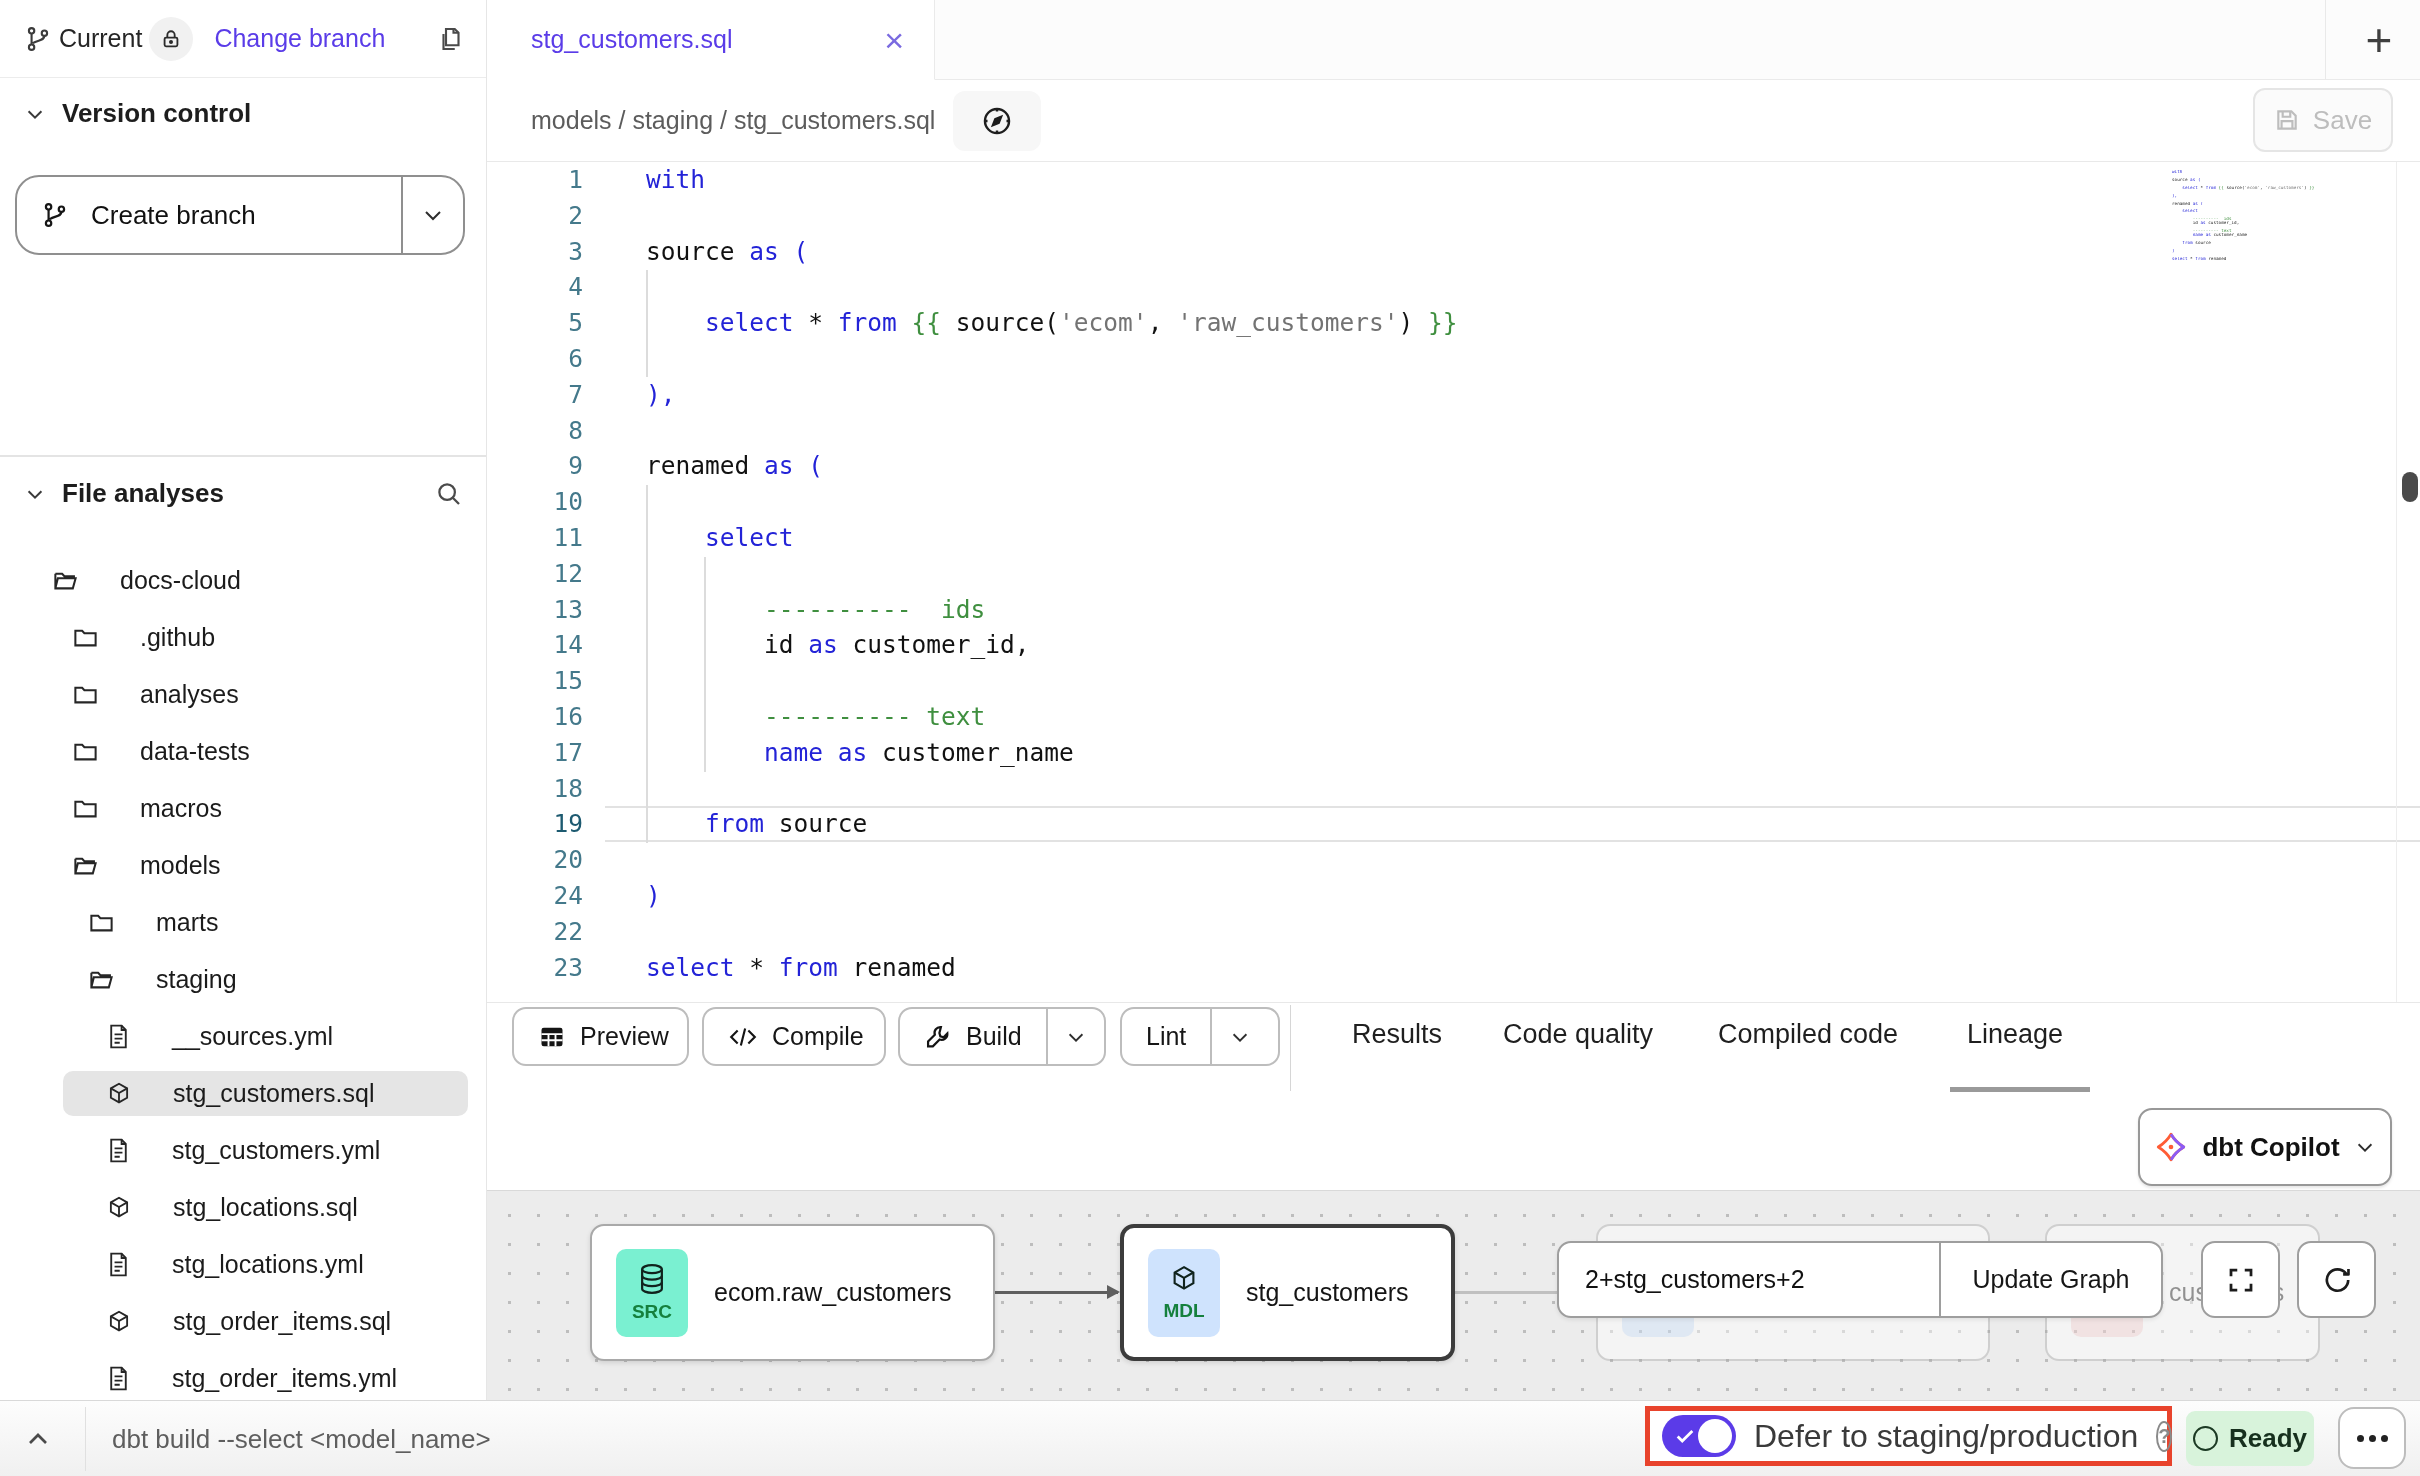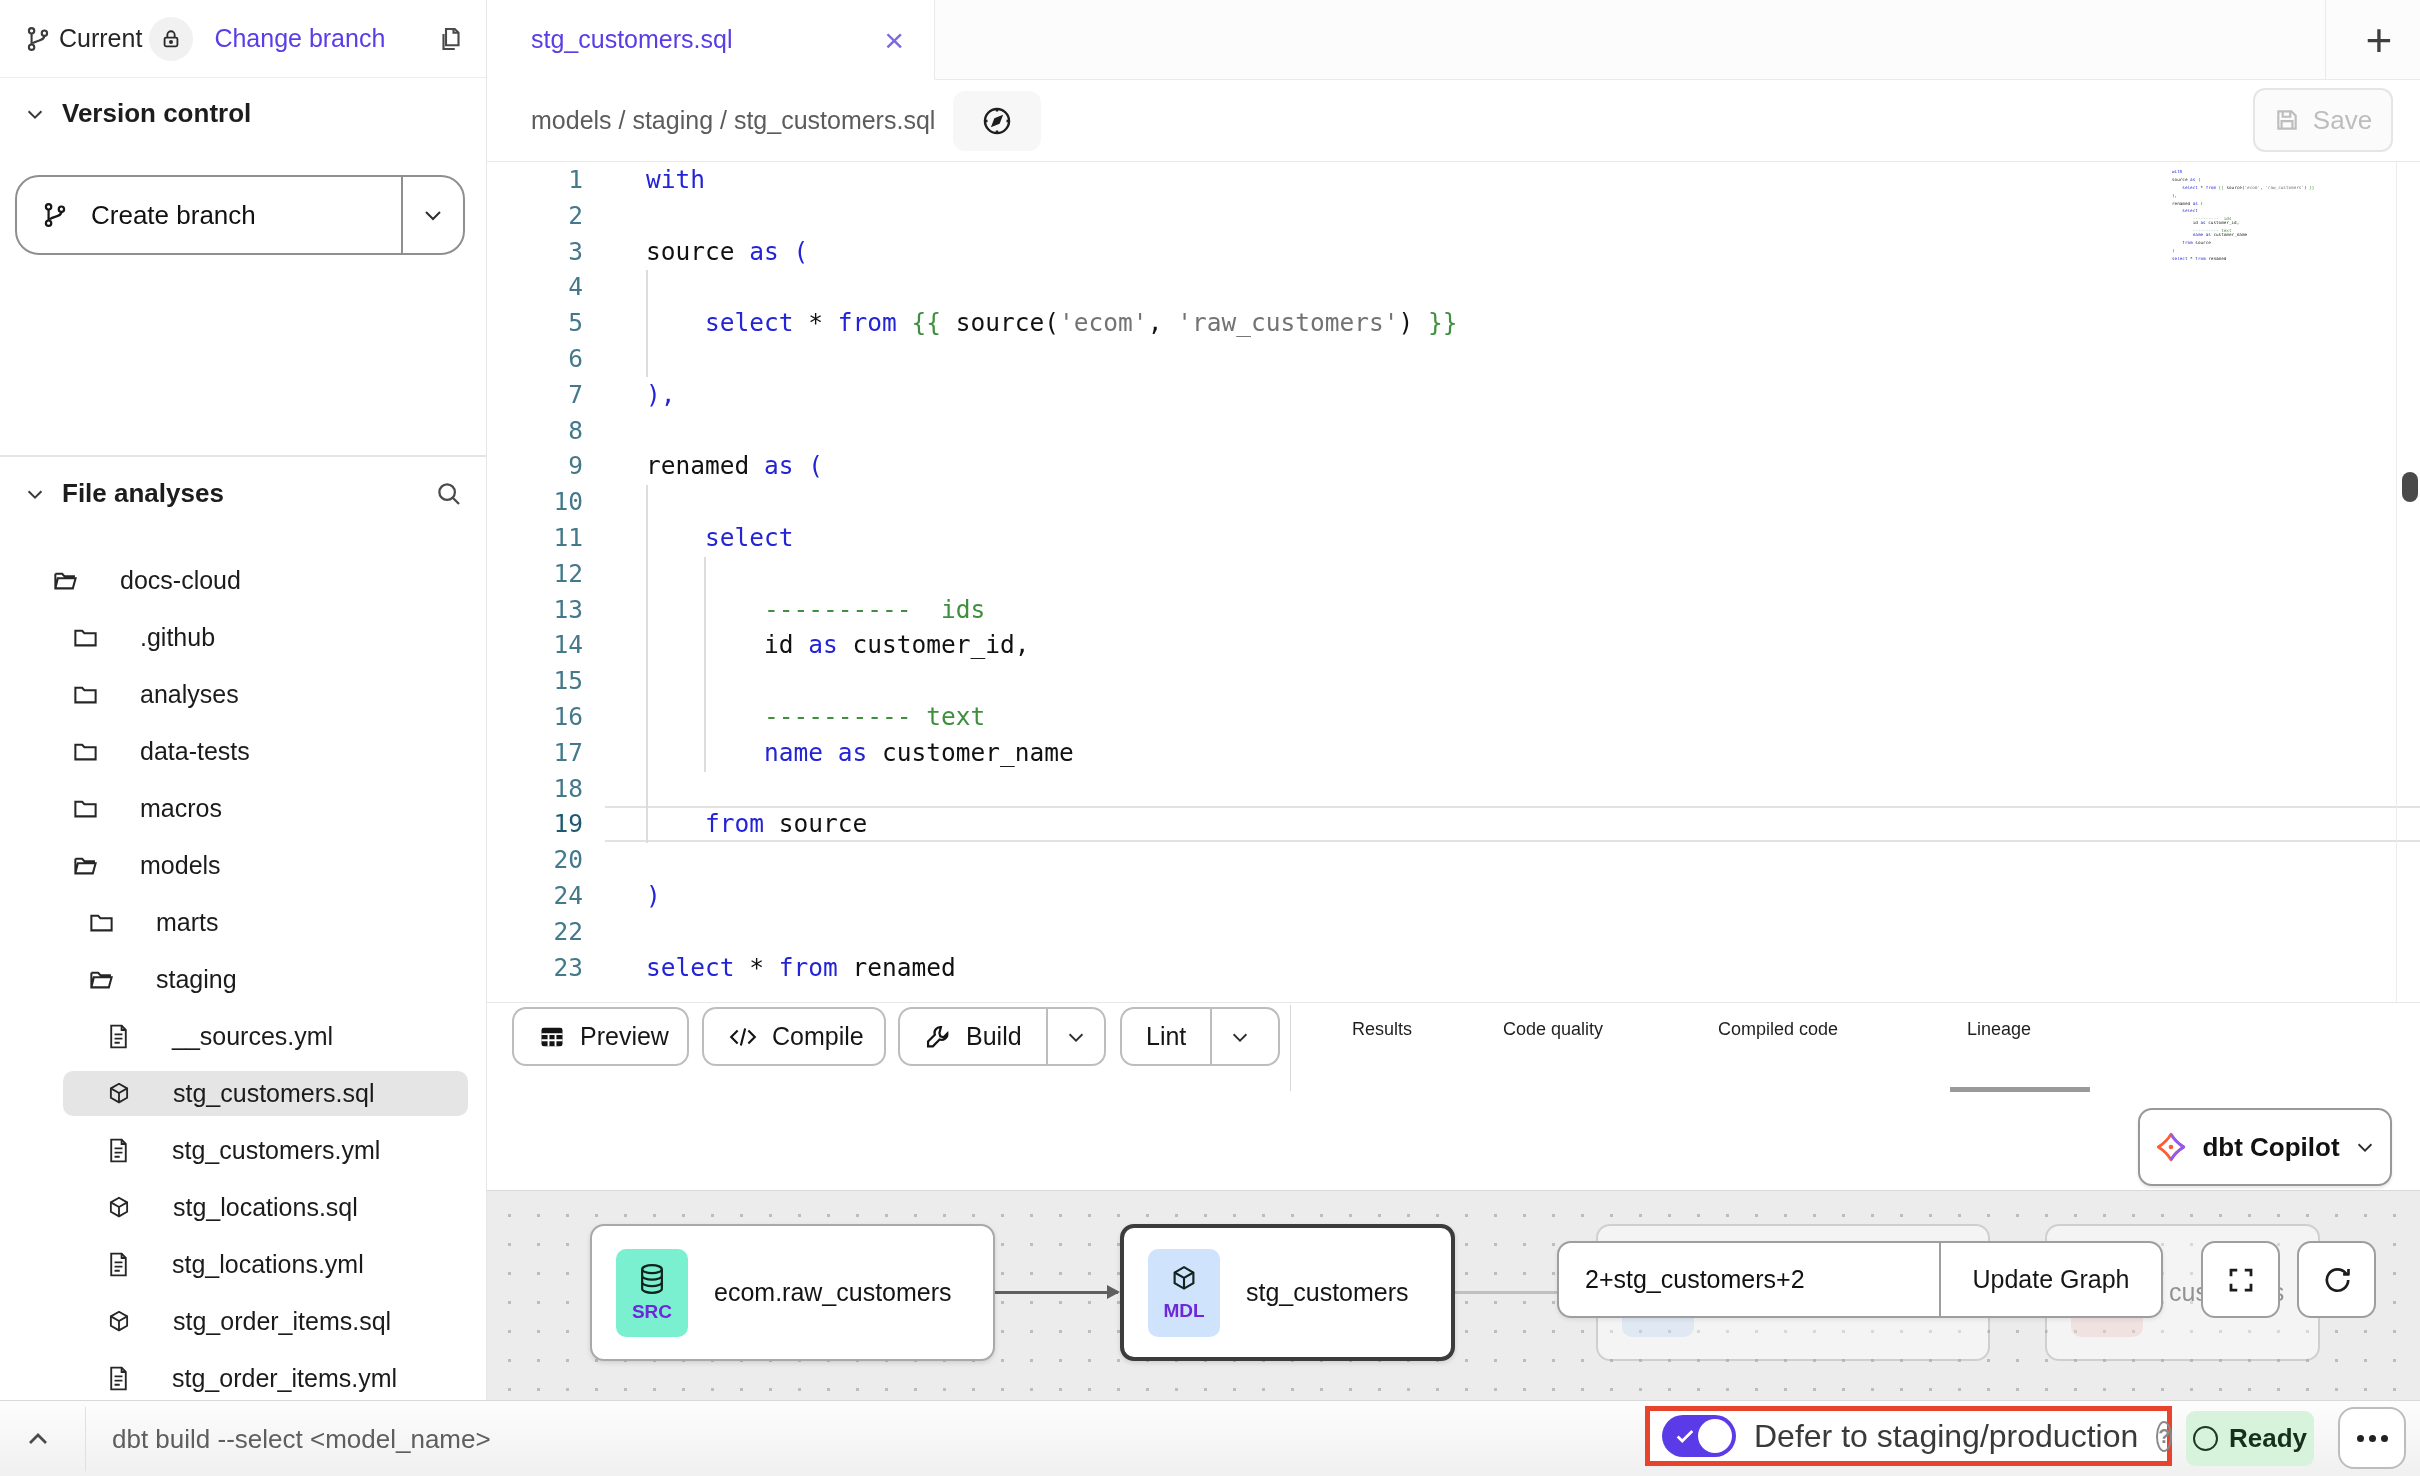--- a/index.html
+++ b/index.html
@@ -56,33 +56,33 @@
   #mini { position:absolute; left:1685px; top:8px; width:215px; font-family:"DejaVu Sans Mono", monospace; }
   #mini .ml { height:3.95px; line-height:3.95px; font-size:4.3px; white-space:pre; color:#222; overflow:hidden; }
   #ed-sep { position:absolute; left:1909px; top:0; width:1px; height:100%; background:#ededed; }
 
   
   #toolbar { position:absolute; left:0; top:1002px; width:100%; height:90px; background:#fff; border-top:1px solid #e8e8e8; }
   .tbtn { position:absolute; top:4px; height:59px; background:#fff; border:2px solid #bdbdbd; border-radius:14px; display:flex; align-items:center; font-size:25px; color:#161616; cursor:pointer; }
   .tbtn .seg { display:flex; align-items:center; gap:14px; padding:0 24px; height:100%; }
   .tbtn .dd { width:58px; height:100%; display:flex; align-items:center; justify-content:center; border-left:2px solid #bdbdbd; }
   #tb-sep { position:absolute; left:803px; top:2px; width:1px; height:86px; background:#d6d6d6; }
-  .ptab { position:absolute; top:16px; font-size:18px; color:#1f1f1f; cursor:pointer; }
+  .ptab { position:absolute; top:16px; font-size:27px; color:#1f1f1f; cursor:pointer; }
   #lineage-underline { position:absolute; left:1463px; top:84px; width:140px; height:7px; background:#9a9a9a; }
 
   #copilot-row { position:absolute; left:0; top:1092px; width:100%; height:98px; background:#fff; }
   #copilot-btn { position:absolute; left:1651px; top:16px; width:254px; height:78px; border:2px solid #989898; border-radius:14px; background:#fff; box-shadow:0 2px 3px rgba(0,0,0,.10); display:flex; align-items:center; justify-content:center; gap:14px; font-size:26px; font-weight:600; color:#111; cursor:pointer; }
 
   
   #lineage { position:absolute; left:0; top:1190px; width:100%; height:210px; background:#ececec; border-top:1px solid #d9d9d9;
     background-image:radial-gradient(#bdbdbd 1.7px, transparent 1.7px); background-size:29px 29px; background-position:8px 10px; }
   .lnode { position:absolute; top:33px; height:137px; background:#fff; border:2.5px solid #a9a9a9; border-radius:14px; box-shadow:0 2px 5px rgba(0,0,0,.12); display:flex; align-items:center; gap:26px; padding-left:24px; cursor:pointer; }
   .lnode.selnode { border:4px solid #3c3c3c; }
   .lnode.faded { opacity:.42; box-shadow:none; }
-  .nbadge { width:72px; height:88px; border-radius:10px; display:flex; flex-direction:column; align-items:center; justify-content:center; gap:6px; font-size:19px; font-weight:600; color:#6d28d9; }
+  .nbadge { width:72px; height:88px; border-radius:10px; display:flex; flex-direction:column; align-items:center; justify-content:center; gap:6px; font-size:19px; font-weight:600; color:#15803d; }
   .b-src { background:#7af0d1; } .b-mdl { background:#cfe3fd; } .b-sem { background:#f9d6d6; color:#d25454; }
   .nlabel { font-size:25px; color:#141414; white-space:nowrap; }
   .edge { position:absolute; top:100px; height:2.5px; background:#5f5f5f; }
   .edge::after { content:""; position:absolute; right:-2px; top:-6px; border-left:13px solid #5f5f5f; border-top:7px solid transparent; border-bottom:7px solid transparent; }
   .edge.faded { background:#a3a3a3; opacity:.6; } .edge.faded::after { border-left-color:#a3a3a3; }
   #graph-selector { position:absolute; left:1070px; top:50px; width:606px; height:77px; background:#fff; border:2px solid #9e9e9e; border-radius:14px; display:flex; z-index:5; box-shadow:0 2px 4px rgba(0,0,0,.08); }
   #graph-selector .gs-input { flex:1; display:flex; align-items:center; padding-left:26px; font-size:25px; color:#111; border-right:2px solid #9e9e9e; }
   #graph-selector .gs-btn { width:220px; display:flex; align-items:center; justify-content:center; font-size:25px; font-weight:500; color:#161616; cursor:pointer; }
   .gicon-btn { position:absolute; top:50px; width:79px; height:77px; background:#fff; border:2px solid #9e9e9e; border-radius:14px; display:flex; align-items:center; justify-content:center; z-index:5; cursor:pointer; }
   #btn-fullscreen { left:1714px; } #btn-refresh { left:1810px; }

